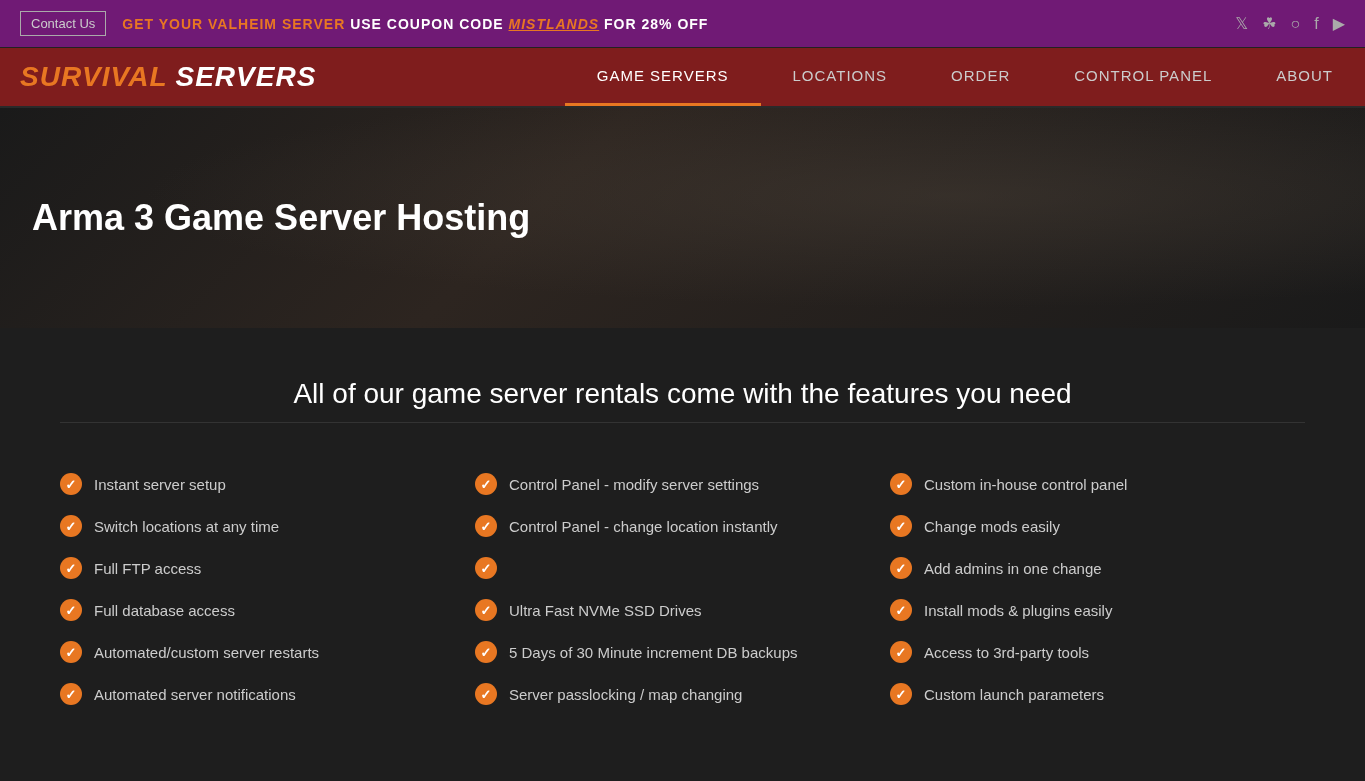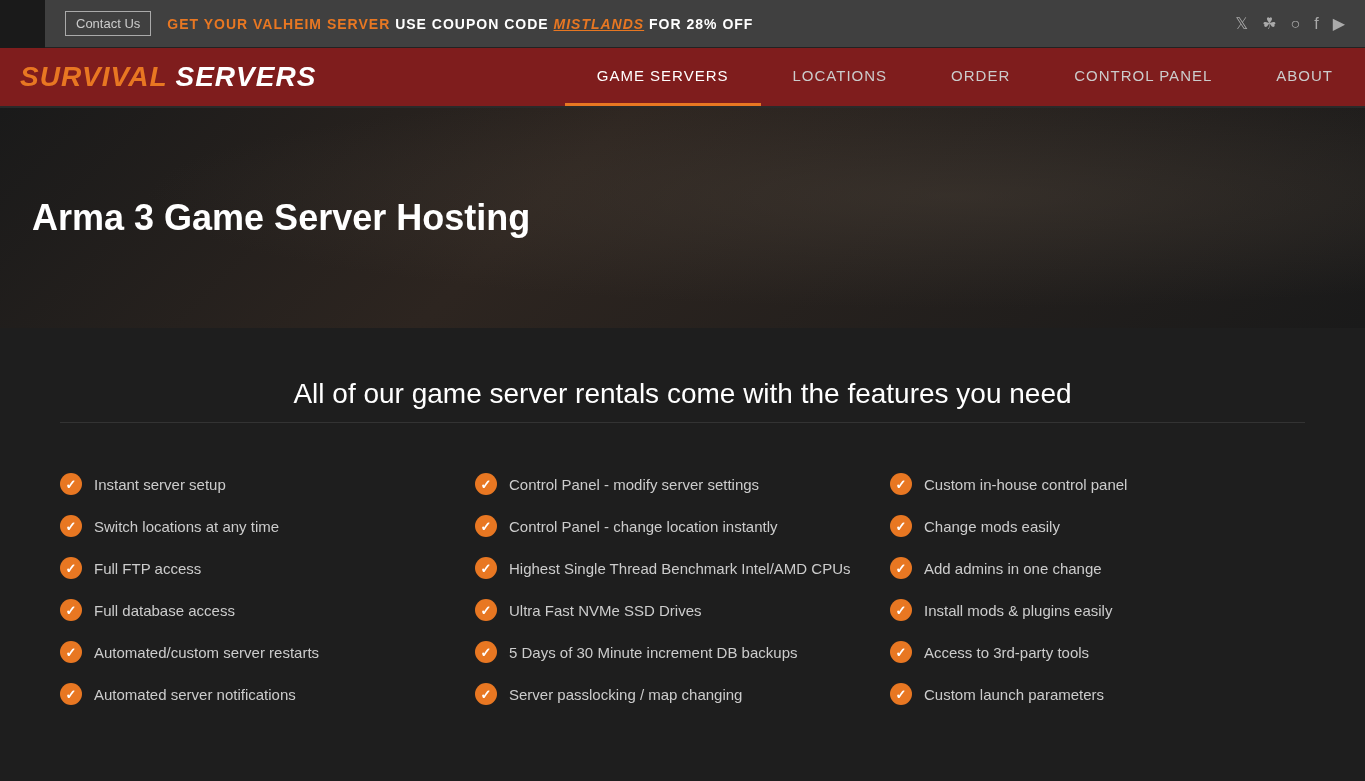--- a/index.html
+++ b/index.html
@@ -1,27 +1,26 @@
 <!DOCTYPE html>
 <html><head>
   <meta charset="utf-8">
   <style>
     * { margin: 0; padding: 0; box-sizing: border-box; }
     body { font-family: Arial, sans-serif; background: #1a1a1a; color: #ccc; }
 
     
     #topbar {
-      background: #404040;
+      background: #701a75;
       display: flex;
       align-items: center;
       justify-content: space-between;
       padding: 0 20px;
       height: 48px;
       border-bottom: 1px solid #222;
-      margin-left: 45px;
     }
     #topbar-left { display: flex; align-items: center; gap: 16px; }
     .contact-btn {
       border: 1px solid #aaa;
       color: #ccc;
       background: transparent;
       padding: 4px 10px;
       font-size: 13px;
       cursor: pointer;
     }
@@ -259,21 +258,20 @@
       <div class="feature-item">
         <span class="check-icon">✓</span>
         <span>Control Panel - modify server settings</span>
       </div>
       <div class="feature-item">
         <span class="check-icon">✓</span>
         <span>Control Panel - change location instantly</span>
       </div>
       <div class="feature-item">
         <span class="check-icon">✓</span>
-        <span>Highest Single Thread Benchmark Intel/AMD CPUs</span>
       </div>
       <div class="feature-item">
         <span class="check-icon">✓</span>
         <span>Ultra Fast NVMe SSD Drives</span>
       </div>
       <div class="feature-item">
         <span class="check-icon">✓</span>
         <span>5 Days of 30 Minute increment DB backups</span>
       </div>
       <div class="feature-item">

